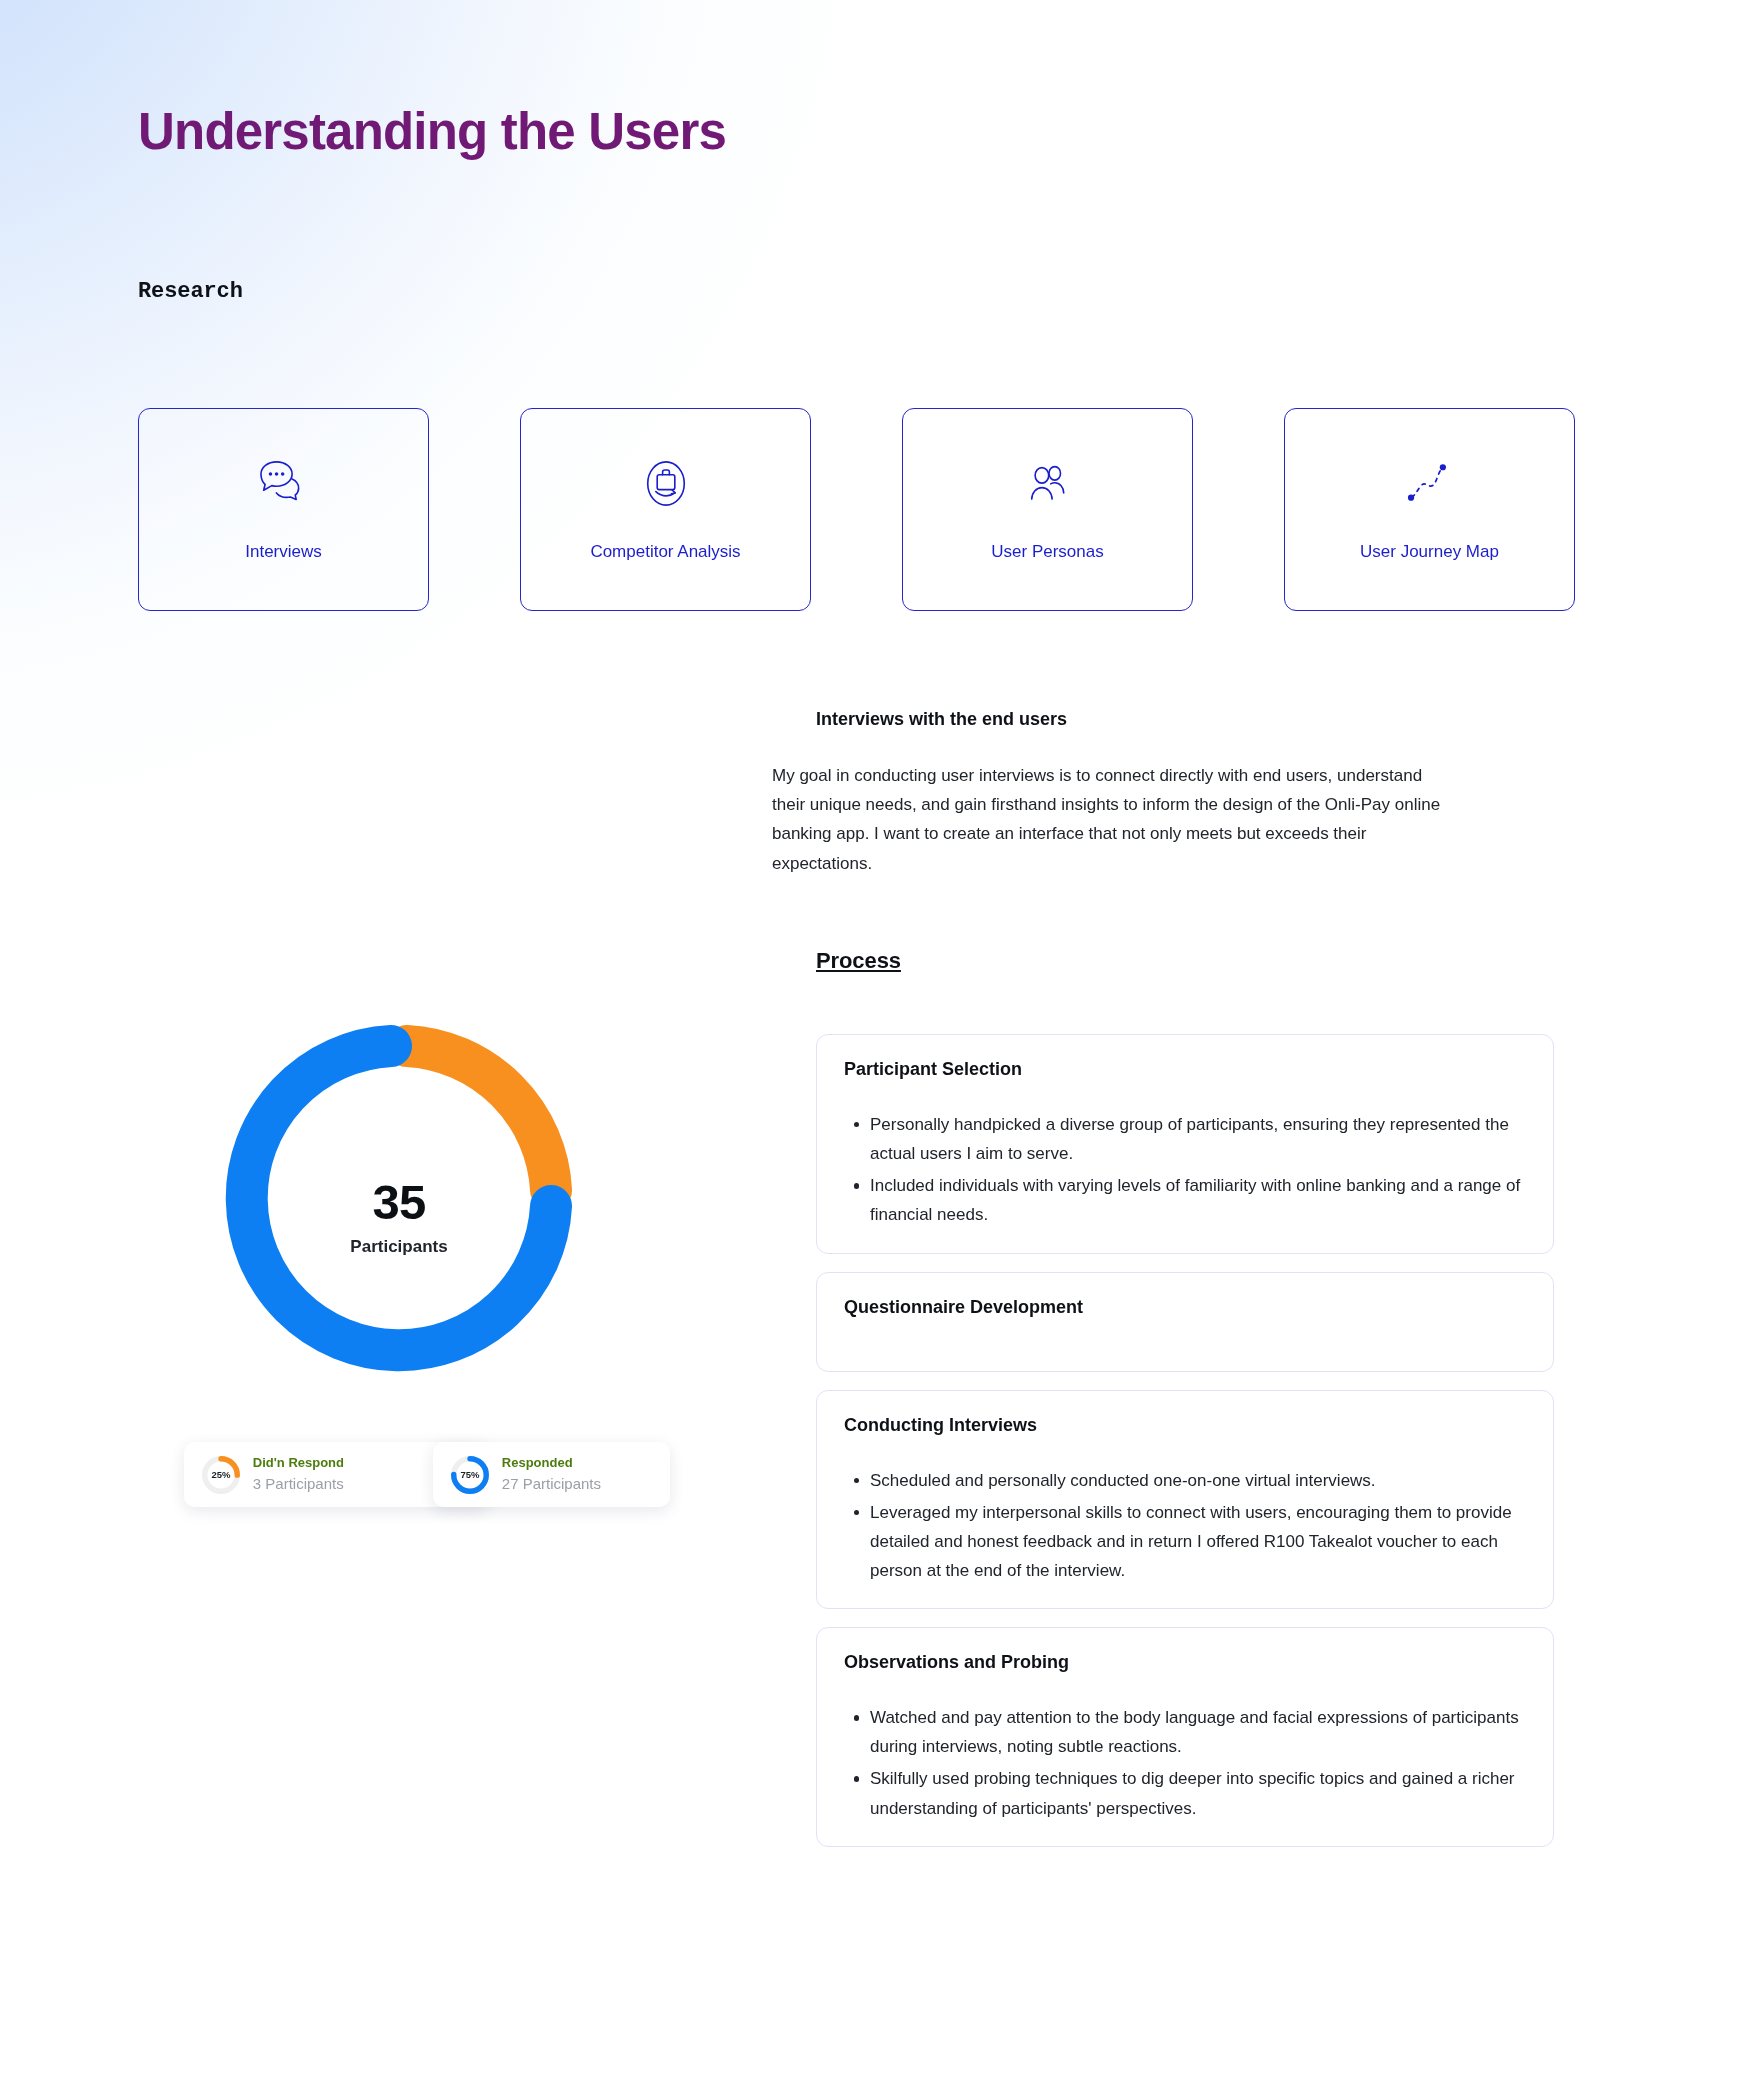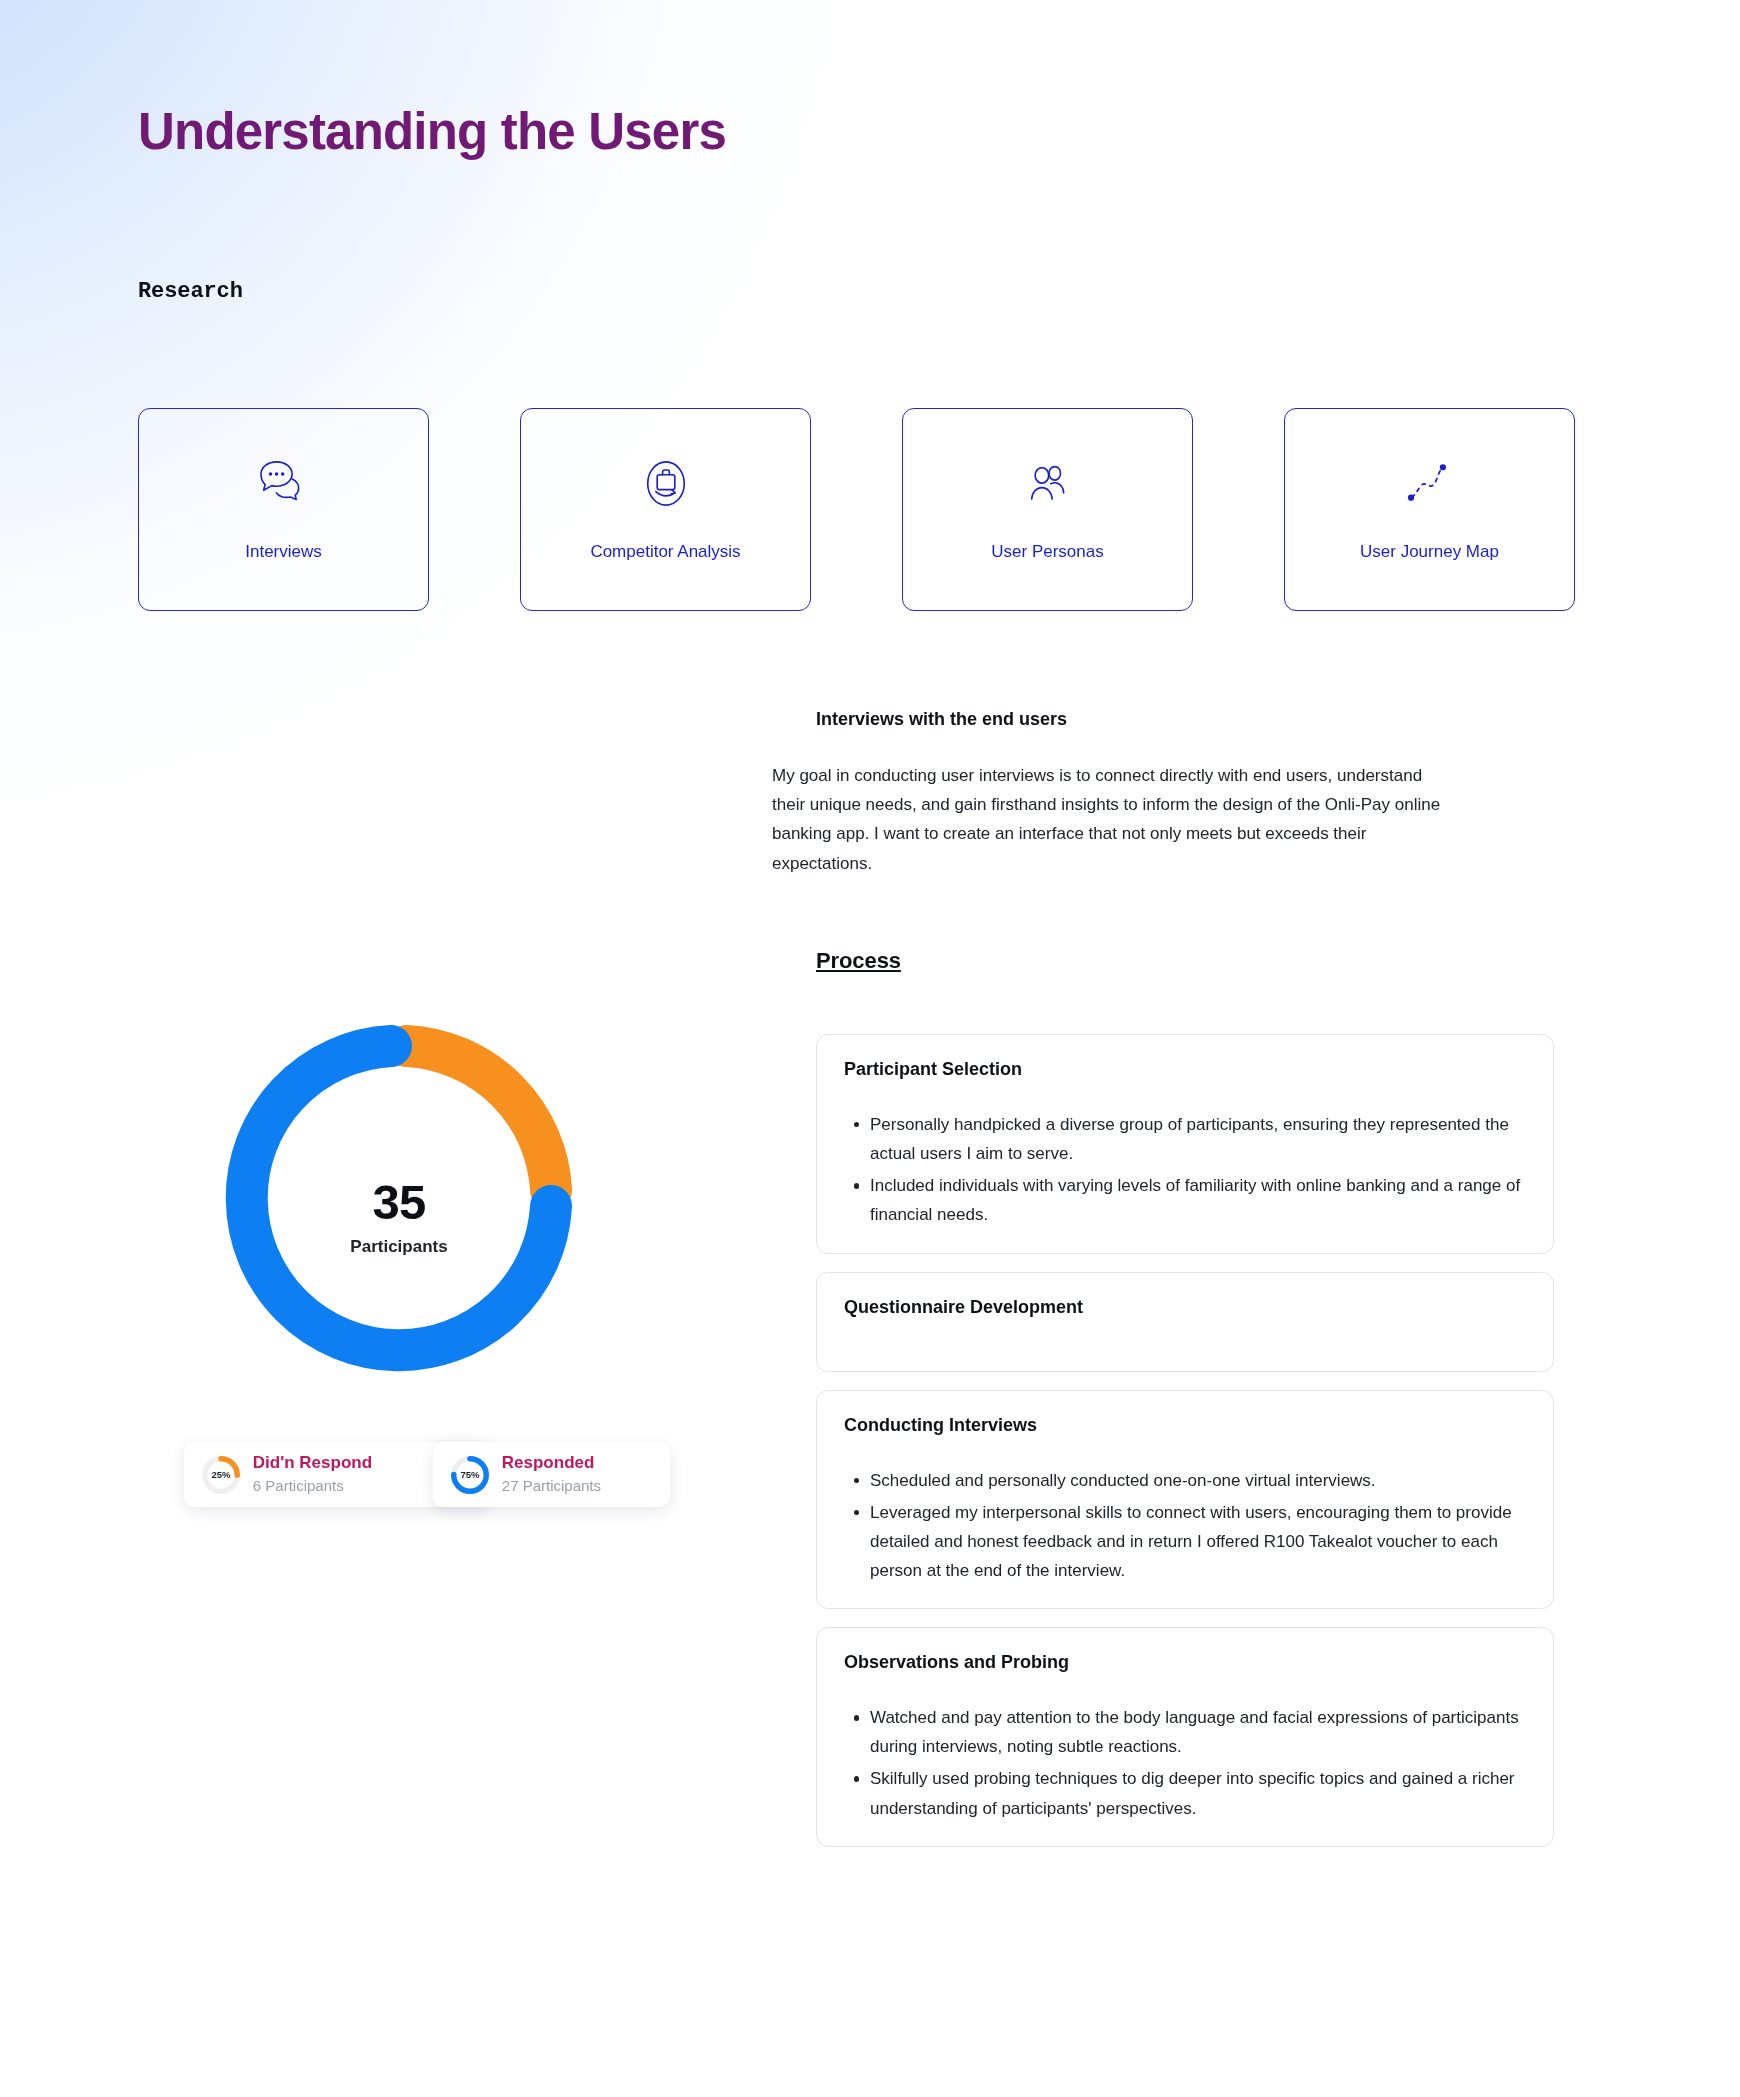--- a/index.html
+++ b/index.html
@@ -219,23 +219,23 @@
     inset: 0;
     display: flex;
     align-items: center;
     justify-content: center;
     font-size: 9.5px;
     font-weight: 700;
     color: #1b1f26;
   }
   .legend-texts { display: flex; flex-direction: column; justify-content: center; }
   .legend-title {
-    font-size: 17px;
-    font-weight: 700;
-    color: #be185d;
+    font-size: 13px;
+    font-weight: 700;
+    color: #4d7c0f;
     line-height: 1.2;
   }
   .legend-sub {
     font-size: 15px;
     color: #9aa0a8;
     line-height: 1.35;
     margin-top: 2.7px;
   }
 </style>
 </head>
@@ -356,21 +356,21 @@
       <div class="legend-card" id="legend-card-0">
         <div class="legend-ring">
           <svg width="42" height="42" viewBox="0 0 62 62">
             <circle cx="31" cy="31" r="24" fill="none" stroke="#efefef" stroke-width="8"></circle>
             <circle id="mini-arc-0" cx="31" cy="31" r="24" fill="none" stroke="#f7901e" stroke-width="8" stroke-linecap="round" transform="rotate(-90 31 31)" stroke-dasharray="37.69911184307752 150.79644737231007"></circle>
           </svg>
           <span class="lr-pct">25%</span>
         </div>
         <div class="legend-texts">
           <span class="legend-title">Did'n Respond</span>
-          <span class="legend-sub">6 Participants</span>
+          <span class="legend-sub">3 Participants</span>
         </div>
       </div>
 
       <div class="legend-card" id="legend-card-1">
         <div class="legend-ring">
           <svg width="42" height="42" viewBox="0 0 62 62">
             <circle cx="31" cy="31" r="24" fill="none" stroke="#efefef" stroke-width="8"></circle>
             <circle id="mini-arc-1" cx="31" cy="31" r="24" fill="none" stroke="#0d7ff2" stroke-width="8" stroke-linecap="round" transform="rotate(-90 31 31)" stroke-dasharray="113.09733552923255 150.79644737231007"></circle>
           </svg>
           <span class="lr-pct">75%</span>

